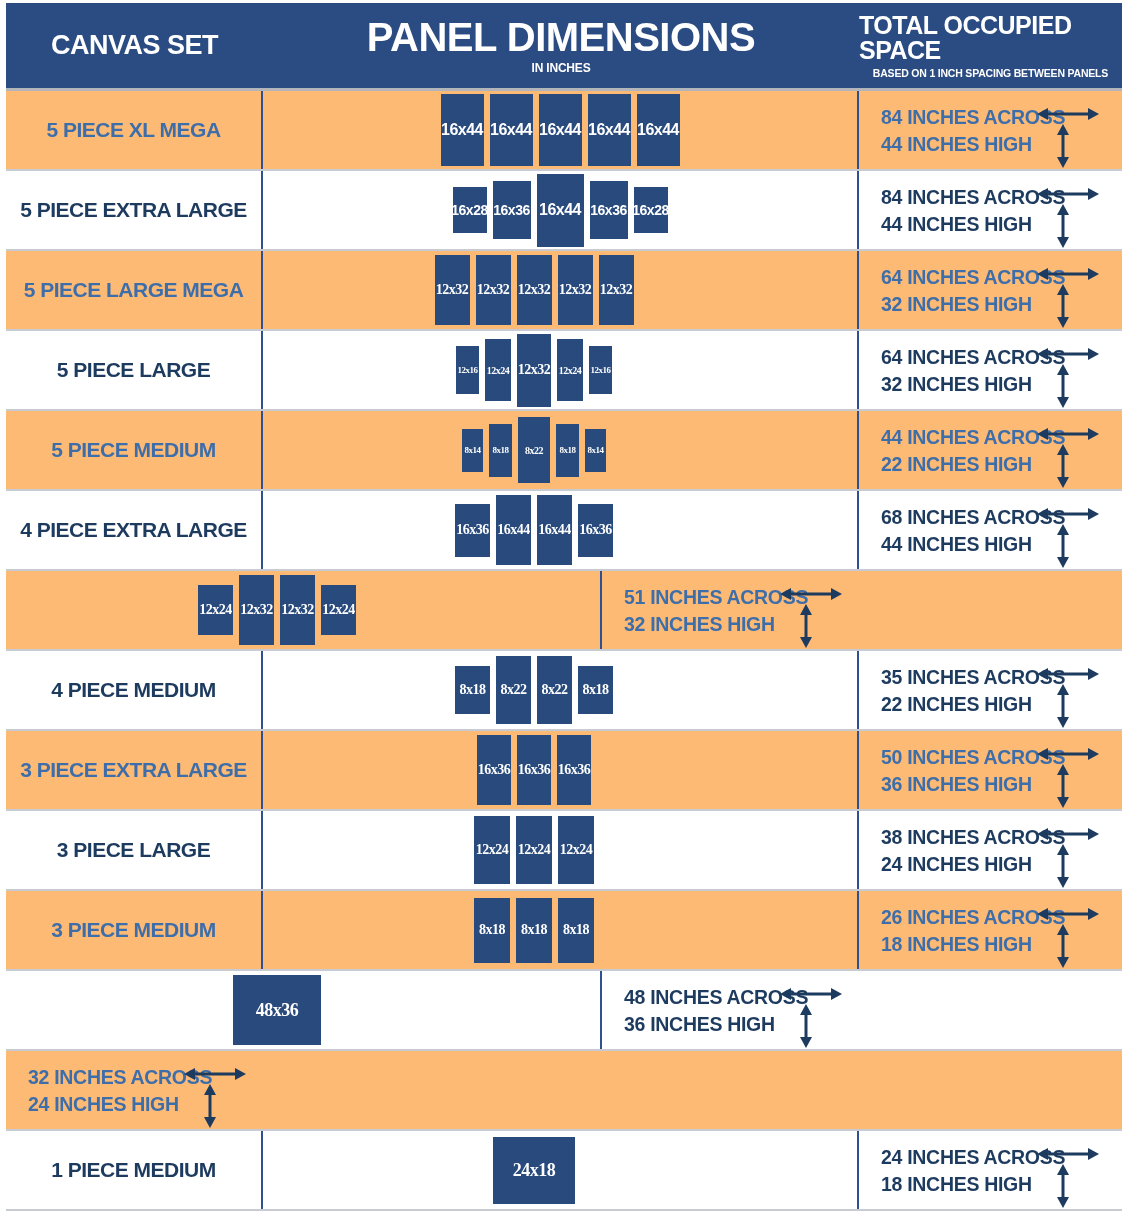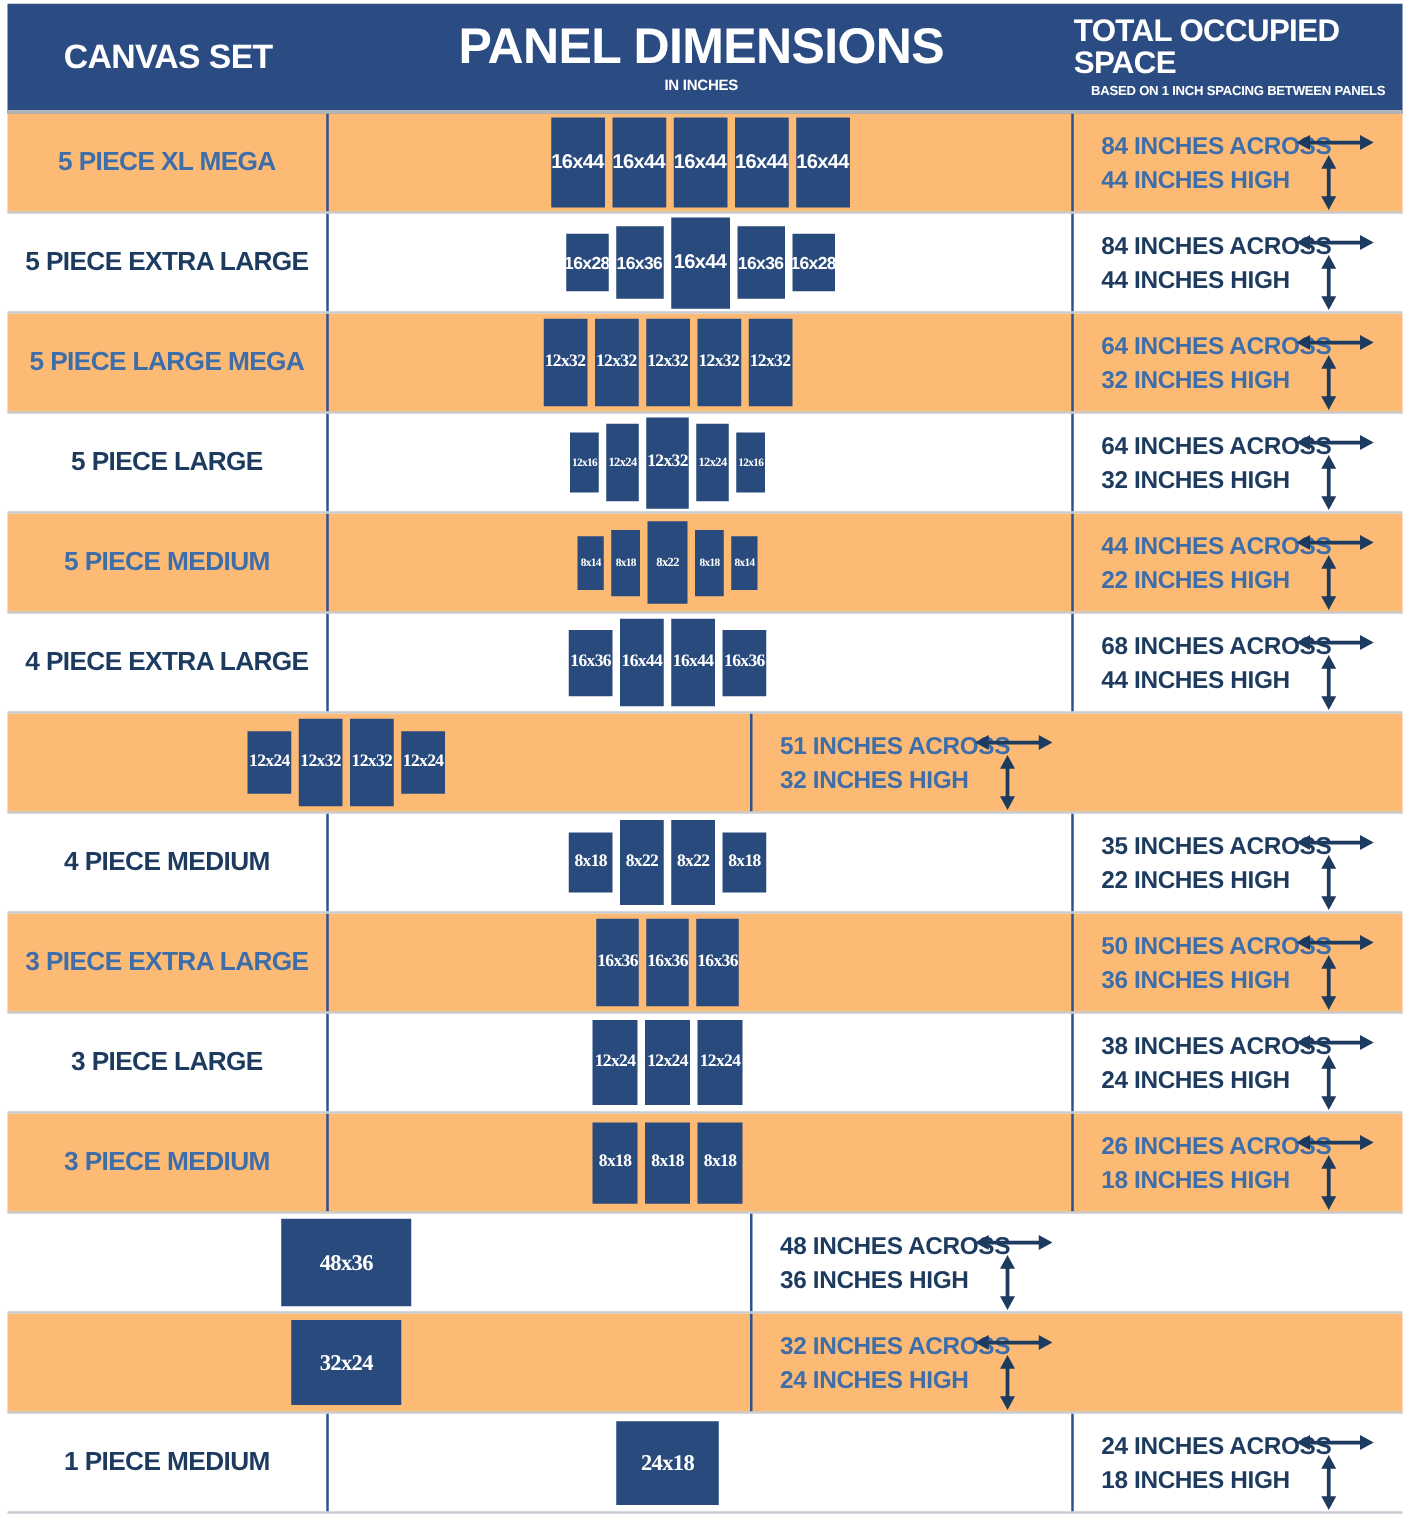--- a/index.html
+++ b/index.html
@@ -437,21 +437,21 @@
           </svg>
           <svg width="16" height="44" class="v-arrow">
             <line x1="8" y1="9" x2="8" y2="35" stroke="#1d3a5f" stroke-width="3"></line>
             <polygon points="8,0 2,11 14,11" fill="#1d3a5f"></polygon>
             <polygon points="8,44 2,33 14,33" fill="#1d3a5f"></polygon>
           </svg>
         </div>
       </div>
       <div class="row">
         <div class="cell-panels shift">
-          <div class="panel" style="width: 104px; height: 70px;">
+          <div class="panel" style="width: 88px; height: 70px;">
             <span class="panel-label" style="font-size: 18px;">48x36</span>
           </div>
         </div>
         <div class="cell-space">
           <div class="space-text">
             <div>48 INCHES ACROSS</div>
             <div>36 INCHES HIGH</div>
           </div>
           <svg width="62" height="16" class="h-arrow">
             <line x1="9" y1="8" x2="53" y2="8" stroke="#1d3a5f" stroke-width="3"></line>
@@ -459,25 +459,20 @@
             <polygon points="62,8 51,2 51,14" fill="#1d3a5f"></polygon>
           </svg>
           <svg width="16" height="44" class="v-arrow">
             <line x1="8" y1="9" x2="8" y2="35" stroke="#1d3a5f" stroke-width="3"></line>
             <polygon points="8,0 2,11 14,11" fill="#1d3a5f"></polygon>
             <polygon points="8,44 2,33 14,33" fill="#1d3a5f"></polygon>
           </svg>
         </div>
       </div>
       <div class="row shaded">
-        <div class="cell-panels shift">
-          <div class="panel" style="width: 88px; height: 68px;">
-            <span class="panel-label" style="font-size: 18px;">32x24</span>
-          </div>
-        </div>
         <div class="cell-space">
           <div class="space-text">
             <div>32 INCHES ACROSS</div>
             <div>24 INCHES HIGH</div>
           </div>
           <svg width="62" height="16" class="h-arrow">
             <line x1="9" y1="8" x2="53" y2="8" stroke="#1d3a5f" stroke-width="3"></line>
             <polygon points="0,8 11,2 11,14" fill="#1d3a5f"></polygon>
             <polygon points="62,8 51,2 51,14" fill="#1d3a5f"></polygon>
           </svg>

